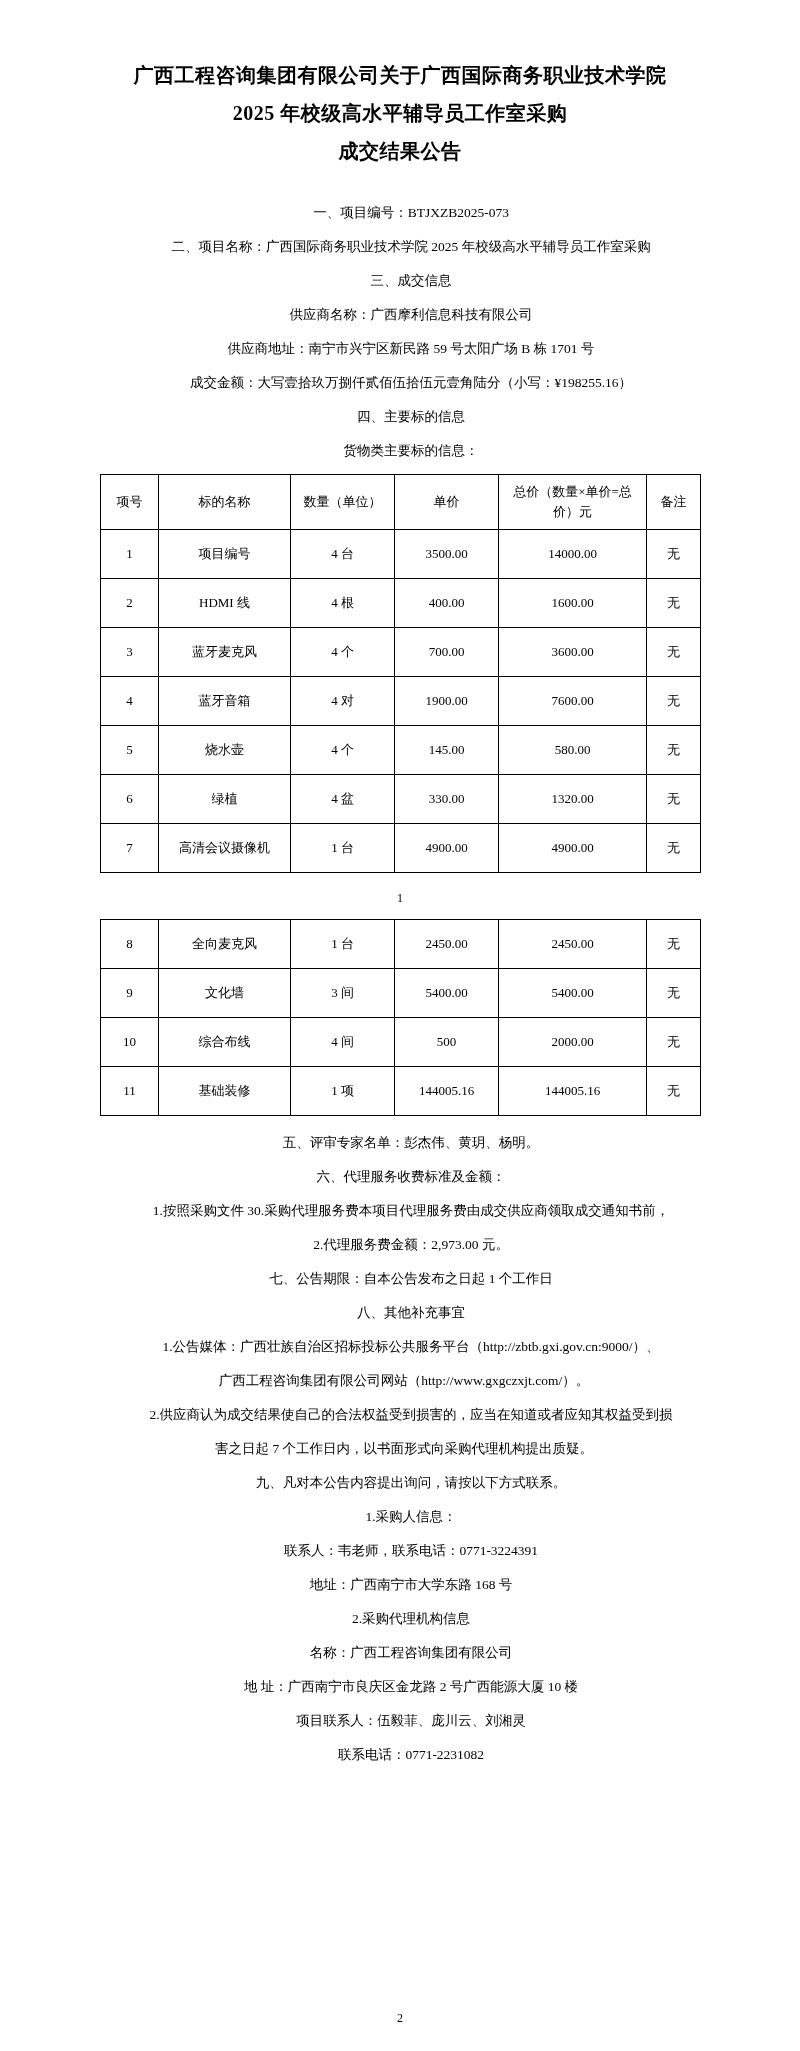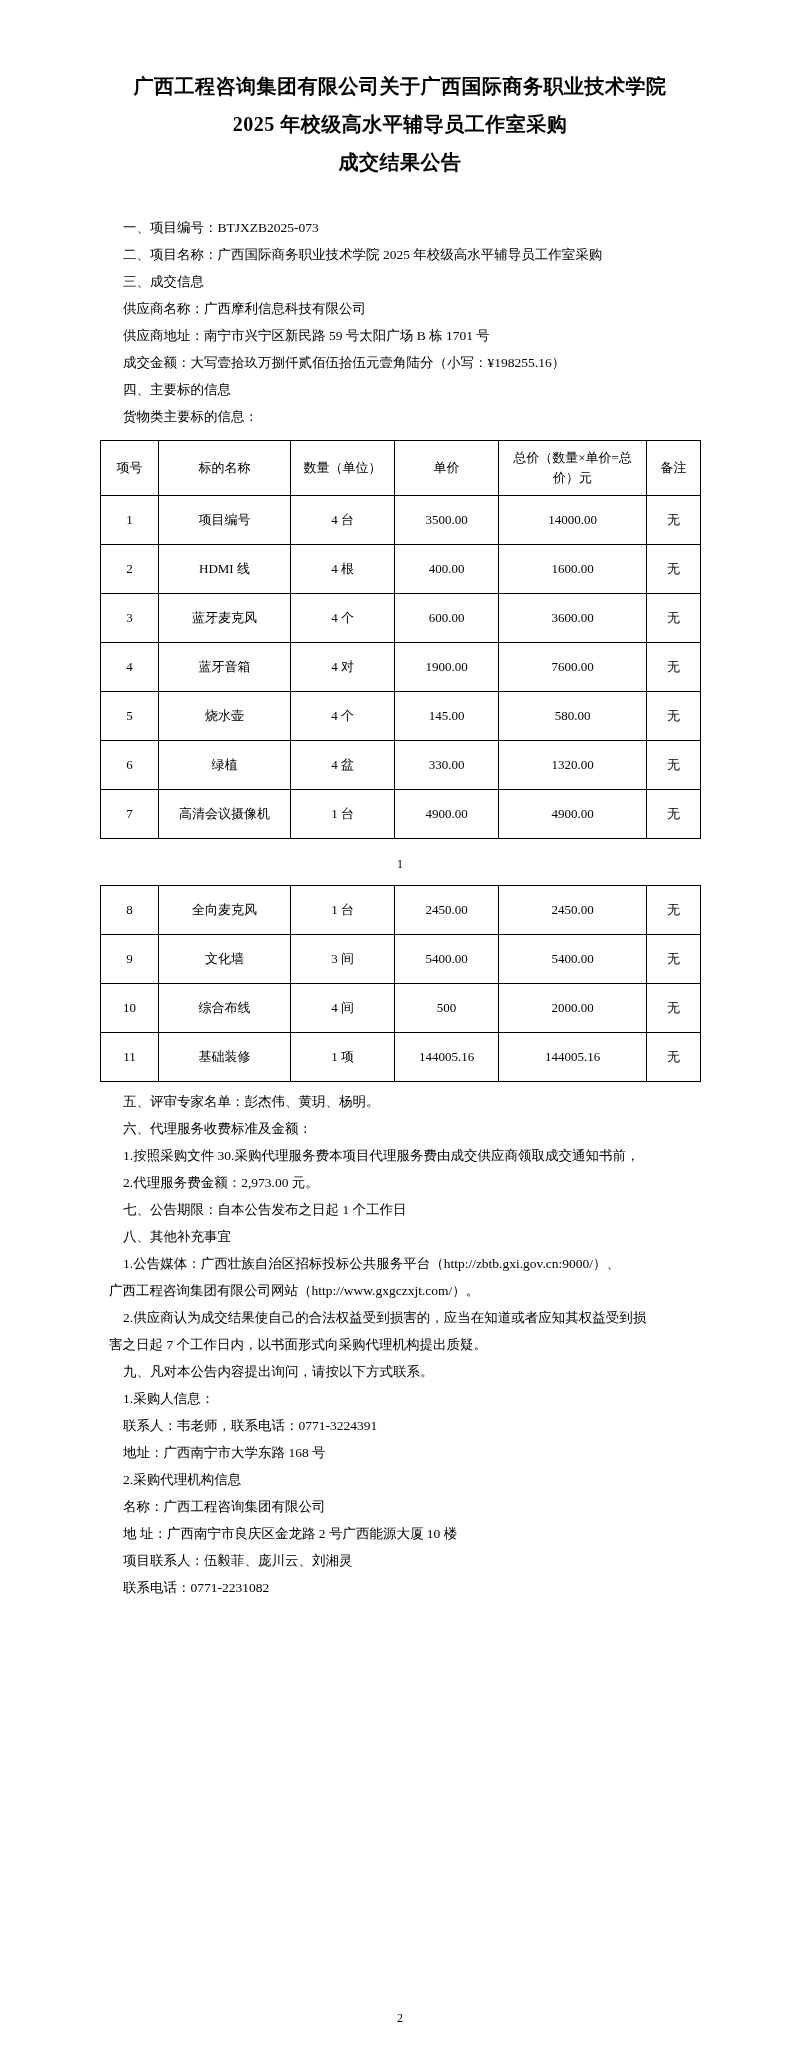--- a/index.html
+++ b/index.html
@@ -14,40 +14,41 @@
   }
   .page {
     width: 800px;
     min-height: 2051px;
     position: relative;
     box-sizing: border-box;
     padding: 40px 0 0 0;
   }
   .title-block {
     text-align: center;
-    margin: 11px auto;
+    margin: 0 auto;
     width: 640px;
     padding-top: 16px;
   }
   .title-line {
     font-size: 20px;
     font-weight: bold;
     line-height: 38px;
     letter-spacing: 0.5px;
   }
   .body-block {
     width: 600px;
     margin: 0 auto;
     padding-top: 22px;
   }
   .para {
     font-size: 13.5px;
     line-height: 26px;
-    margin: 1px;
+    margin: 8px;
     text-indent: 0;
+    text-align: center;
   }
   .para.indent1 {
     padding-left: 22px;
   }
   .para.indent2 {
     padding-left: 22px;
   }
   .para.noind {
     padding-left: 8px;
   }
@@ -151,21 +152,21 @@
           <td>HDMI 线</td>
           <td>4 根</td>
           <td>400.00</td>
           <td>1600.00</td>
           <td>无</td>
         </tr>
         <tr>
           <td>3</td>
           <td>蓝牙麦克风</td>
           <td>4 个</td>
-          <td>600.00</td>
+          <td>700.00</td>
           <td>3600.00</td>
           <td>无</td>
         </tr>
         <tr>
           <td>4</td>
           <td>蓝牙音箱</td>
           <td>4 对</td>
           <td>1900.00</td>
           <td>7600.00</td>
           <td>无</td>

